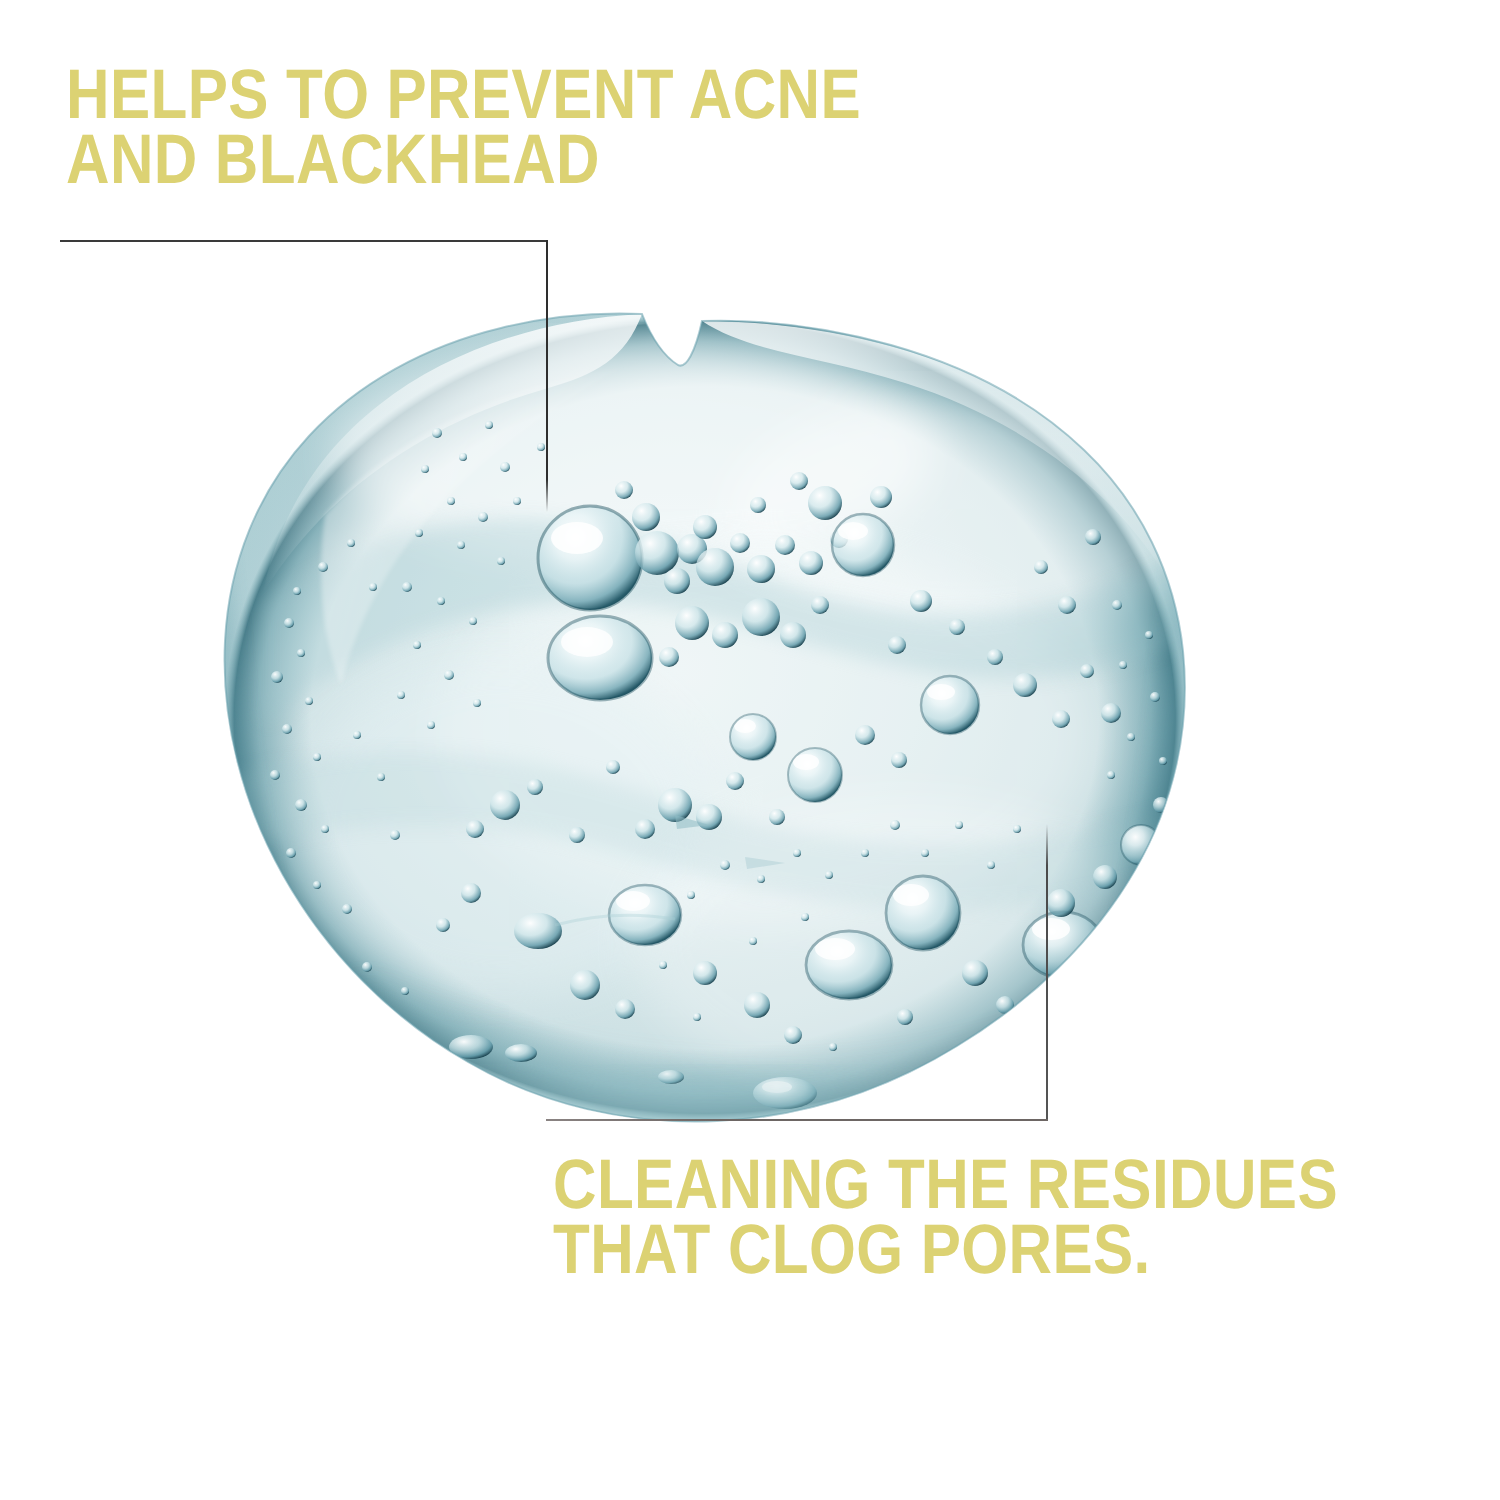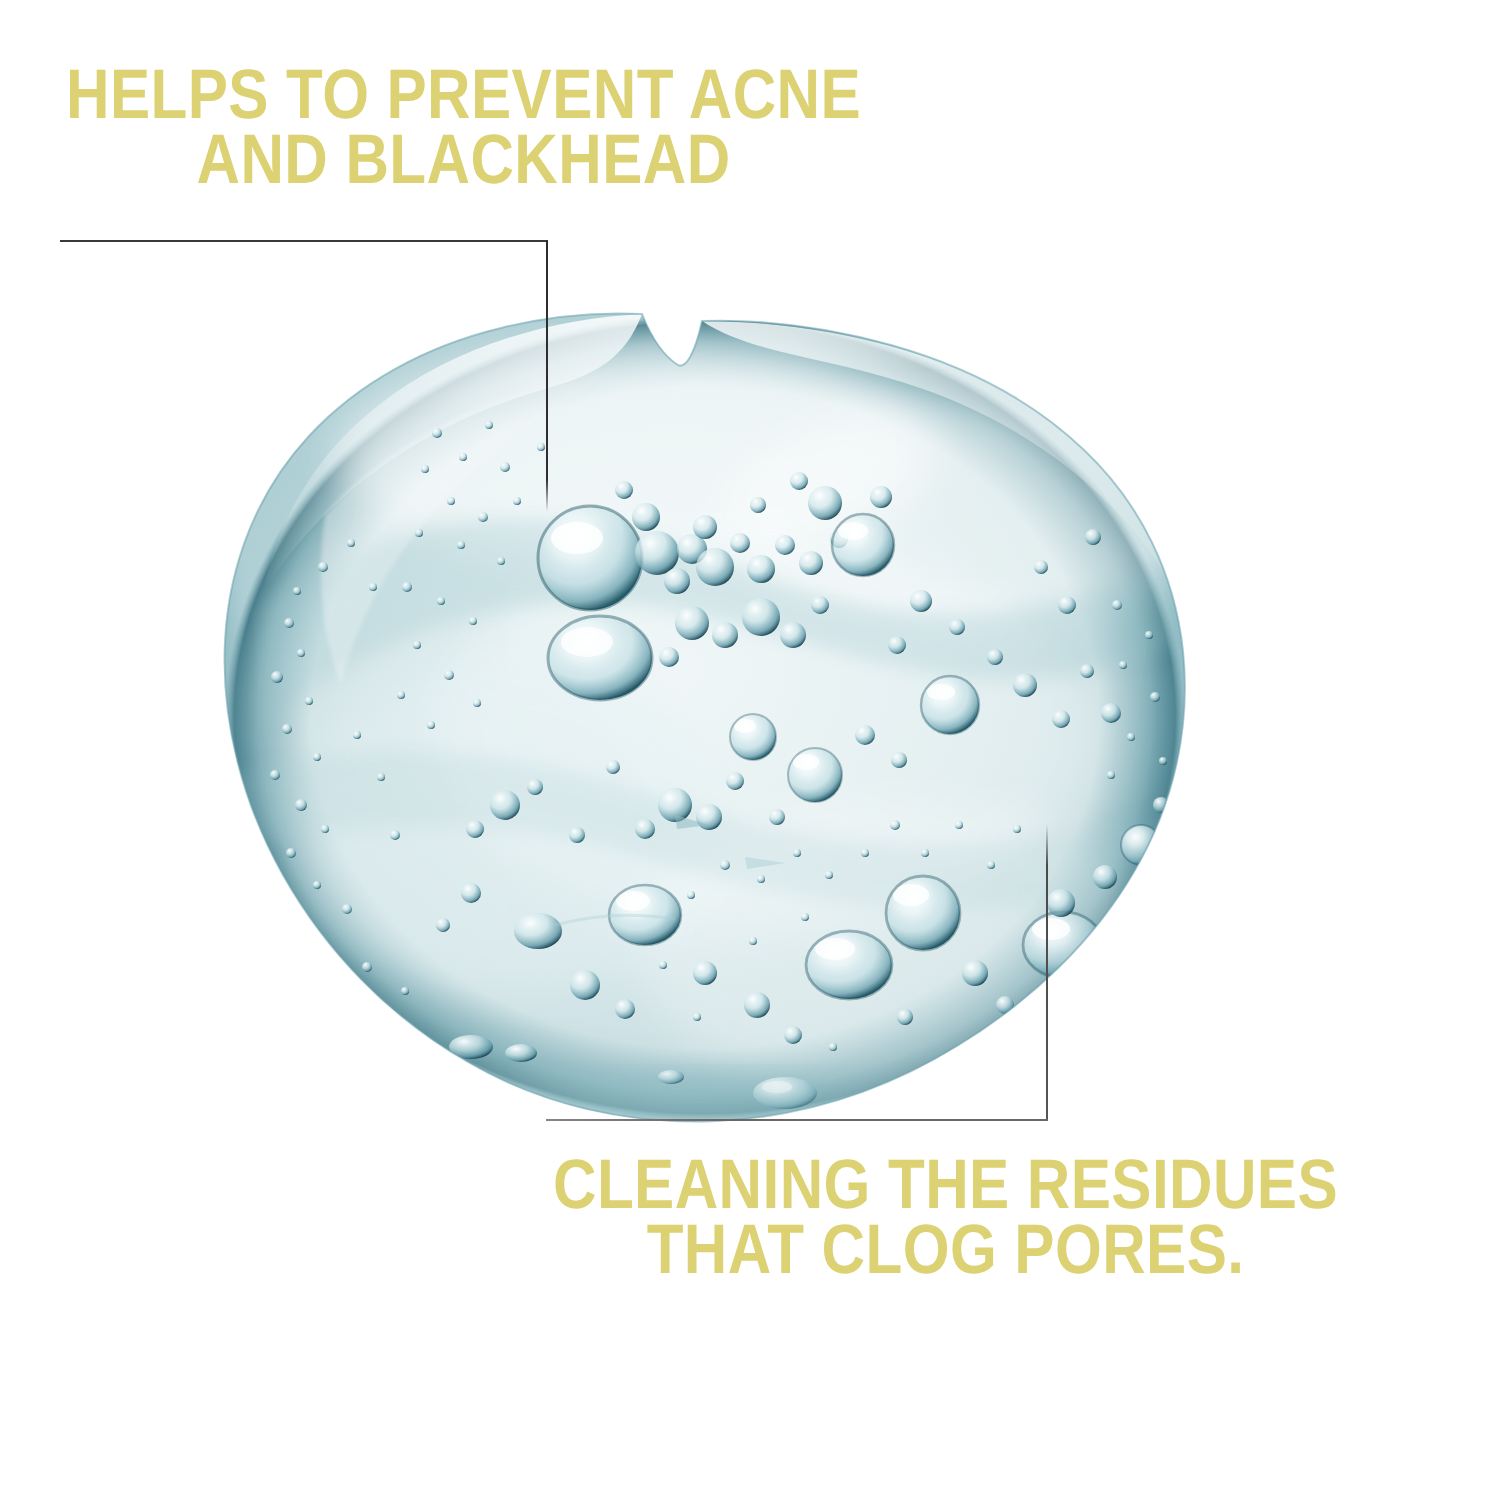--- a/index.html
+++ b/index.html
@@ -10,21 +10,20 @@
   }
   body {
     font-family: "Liberation Sans", sans-serif;
   }
   #stage {
     position: relative;
     width: 1500px;
     height: 1500px;
     background: #ffffff;
     overflow: hidden;
-    text-align: center;
   }
 
   
   .callout-text {
     position: absolute;
     font-family: "Liberation Sans", sans-serif;
     font-weight: 700;
     letter-spacing: 0.5px;
     line-height: 0.93;
     white-space: pre-line;

